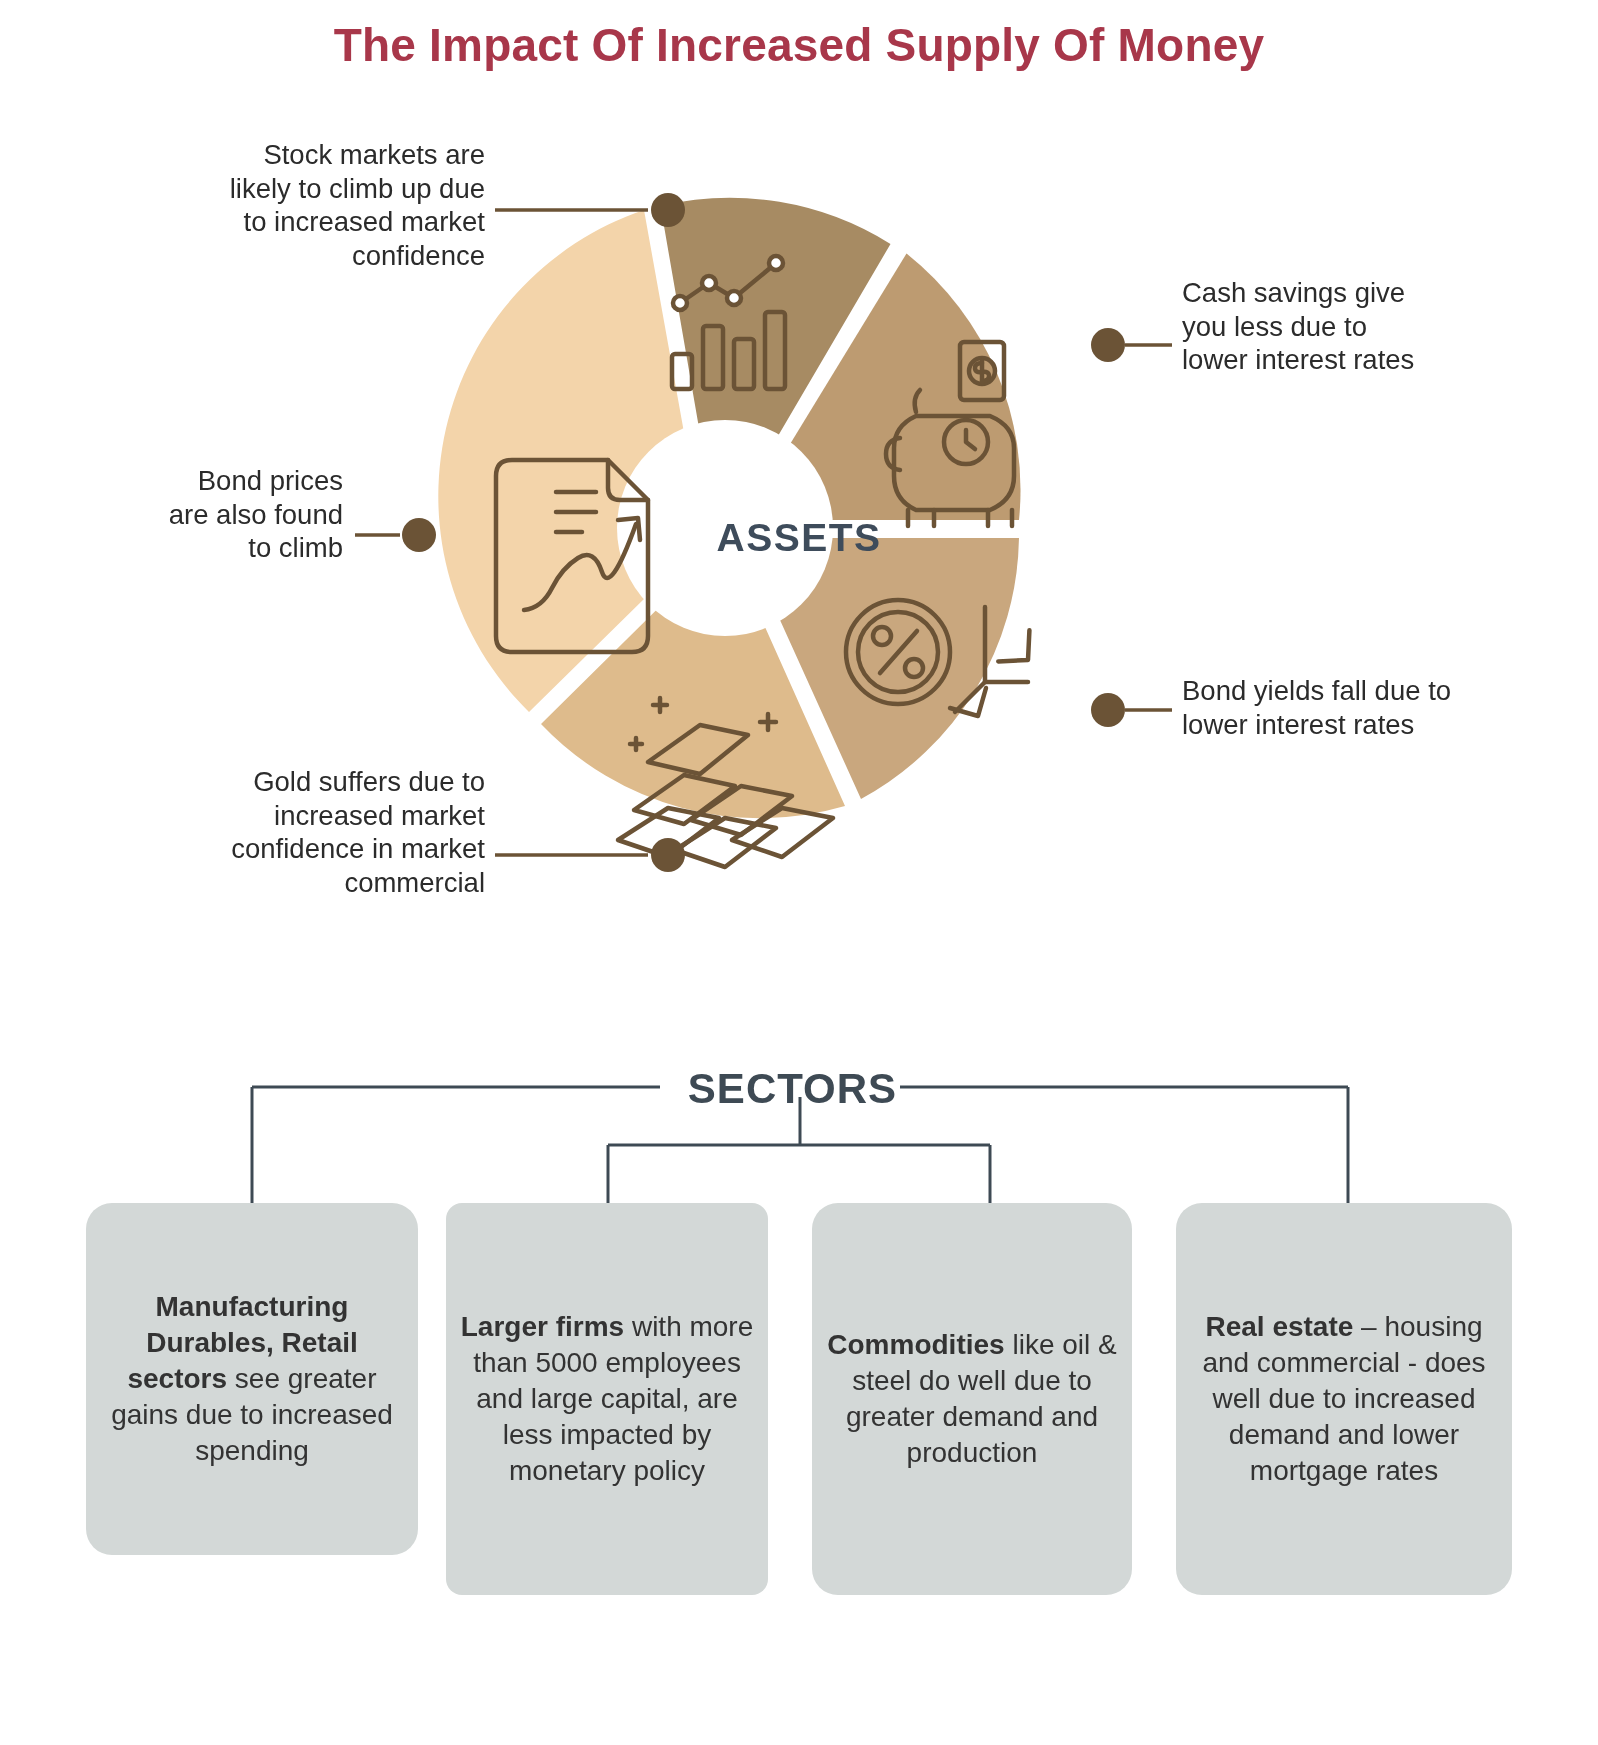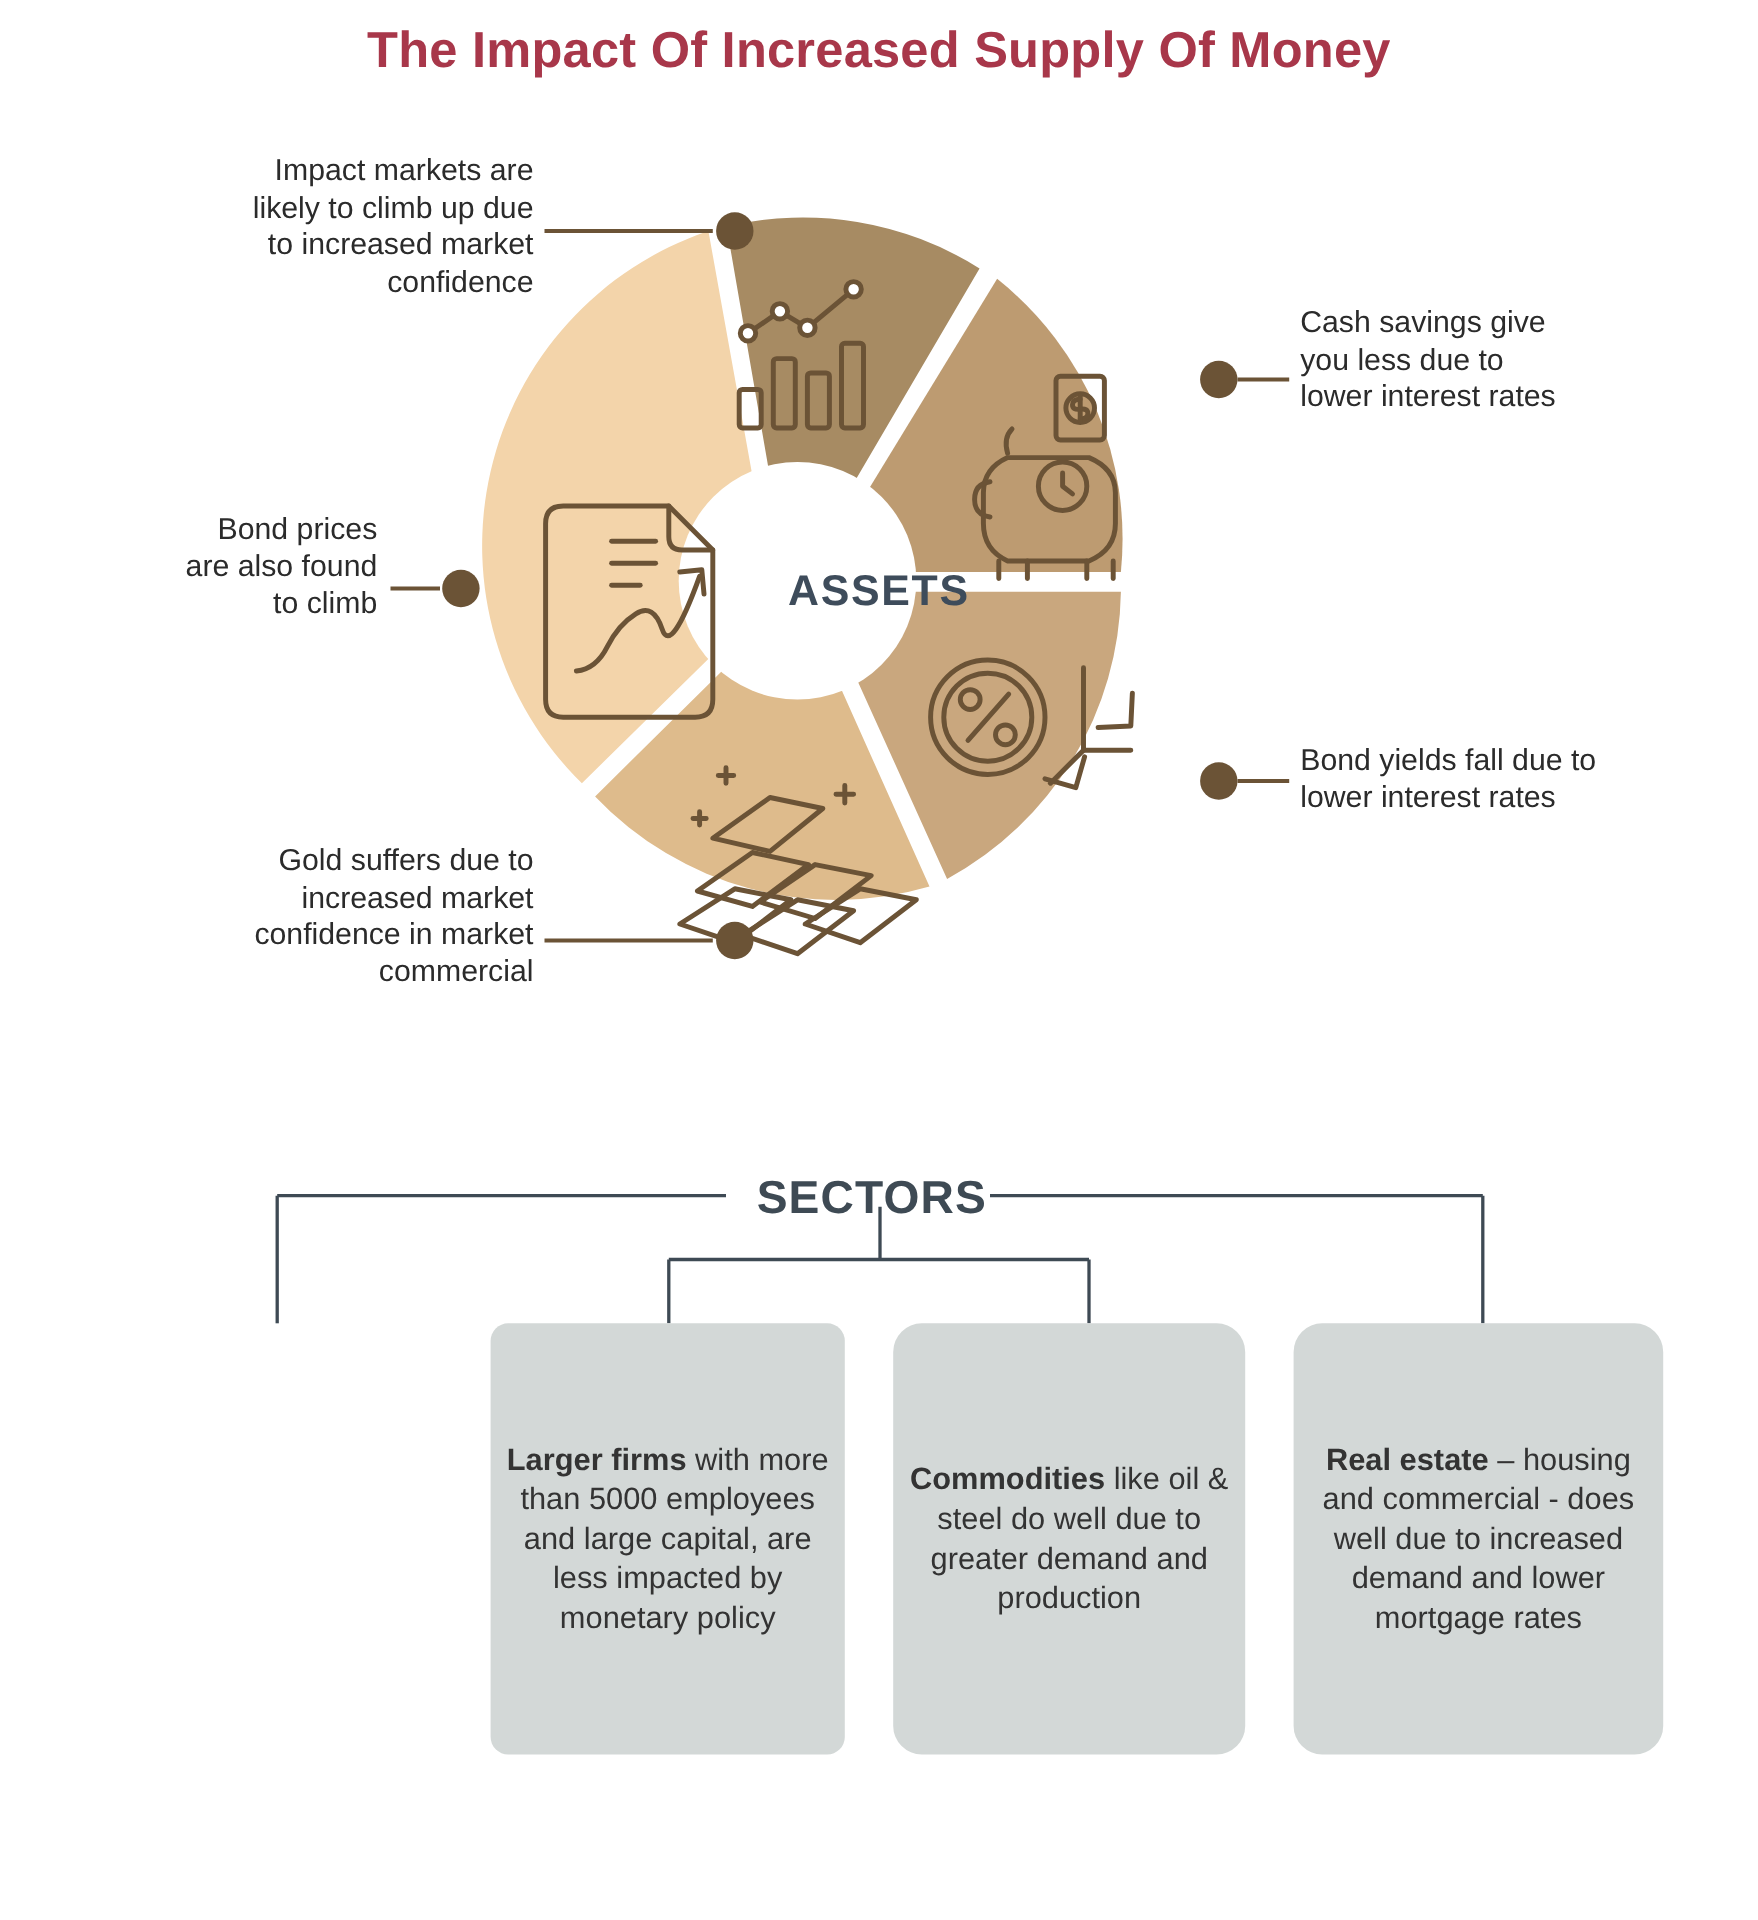--- a/index.html
+++ b/index.html
@@ -234,21 +234,21 @@
       </g>
 
       <g>
         <line x1="1125" y1="590" x2="1172" y2="590" stroke="#6B5336" stroke-width="3.5"></line>
         <circle cx="1108" cy="590" r="17" fill="#6B5336"></circle>
       </g>
     </svg>
 
     <div id="center-hub-label" style="left:0; top:396px; width:1598px; text-align:center;">ASSETS</div>
 
-    <div class="callout left" style="left:110px; top:18px; width:375px;">Impact markets are
+    <div class="callout left" style="left:110px; top:18px; width:375px;">Stock markets are
 likely to climb up due
 to increased market
 confidence</div>
 
     <div class="callout right" style="left:1182px; top:156px; width:350px;">Cash savings give
 you less due to
 lower interest rates</div>
 
     <div class="callout right" style="left:1182px; top:554px; width:360px;">Bond yields fall due to
 lower interest rates</div>
@@ -276,20 +276,25 @@
         <line x1="800" y1="62" x2="800" y2="110"></line>
 
         <line x1="608" y1="110" x2="990" y2="110"></line>
         <line x1="608" y1="110" x2="608" y2="168"></line>
         <line x1="990" y1="110" x2="990" y2="168"></line>
       </g>
     </svg>
 
     <div id="sectors-heading">SECTORS</div>
 
+    <div class="sector-box" style="left:86px; top:168px; width:332px; height:352px;">
+      <div class="sector-text">
+        <b>Manufacturing Durables, Retail sectors</b><span> see greater gains due to increased spending</span>
+      </div>
+    </div>
 
     <div class="sector-box" style="left:446px; top:168px; width:322px; height:392px;border-radius:16px;">
       <div class="sector-text">
         <b>Larger firms</b><span> with more than 5000 employees and large capital, are less impacted by monetary policy</span>
       </div>
     </div>
 
     <div class="sector-box" style="left:812px; top:168px; width:320px; height:392px;">
       <div class="sector-text">
         <b>Commodities</b><span> like oil &amp; steel do well due to greater demand and production</span>

